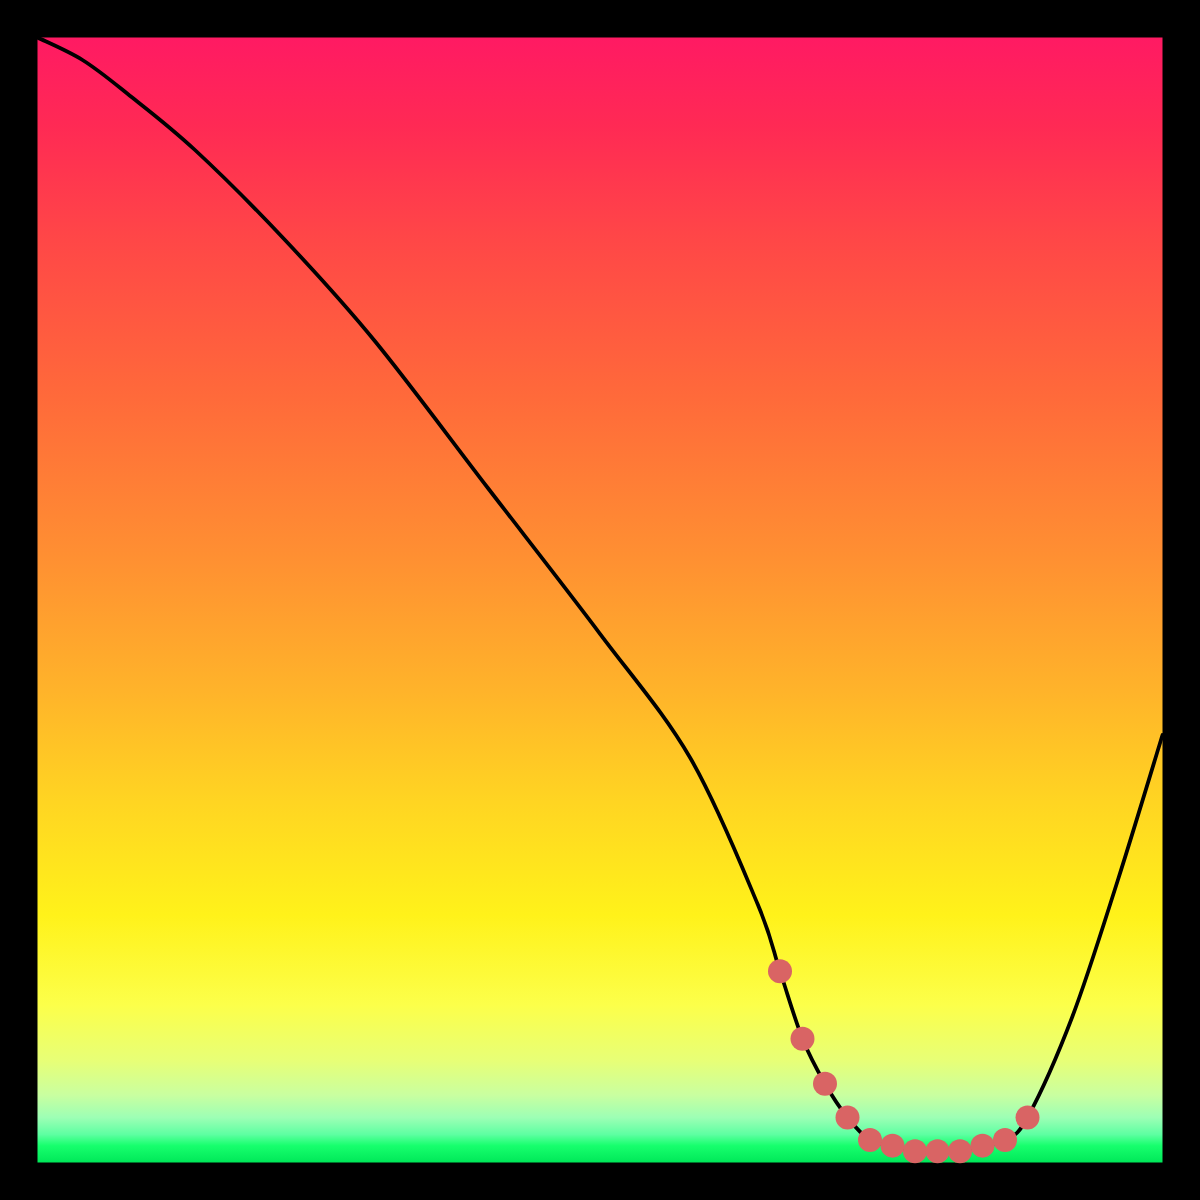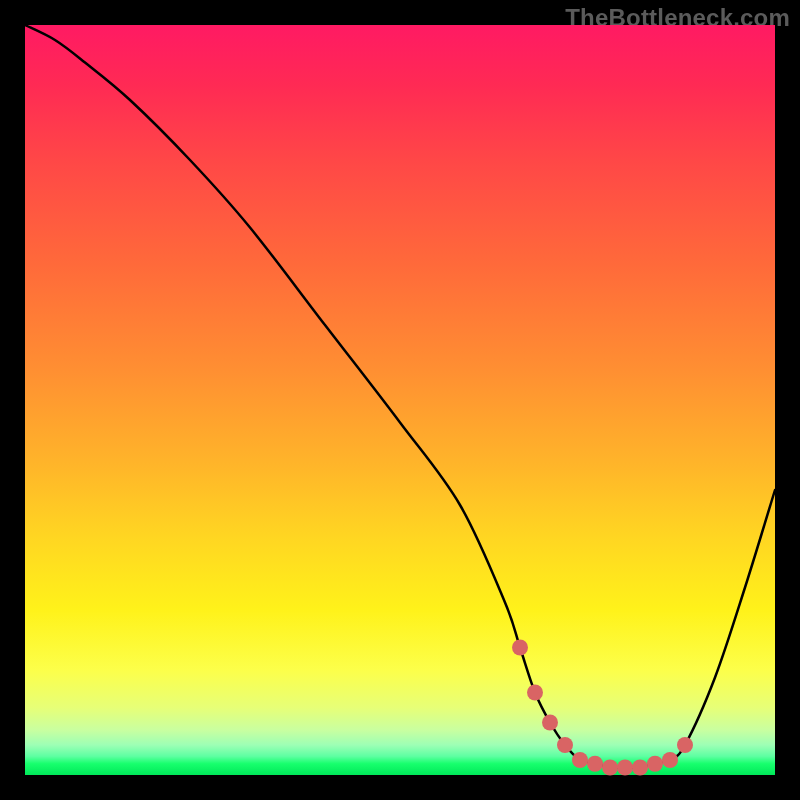--- a/index.html
+++ b/index.html
@@ -67,21 +67,20 @@
     width: 750px;
     height: 750px;
     overflow: visible;
   }
 </style>
 </head>
 <body>
 
 <div class="frame">
 
-  <div class="watermark">TheBottleneck.com</div>
 
   <div class="plot-area">
     <div class="gradient-bg"></div>
 
     <svg class="curve" viewBox="0 0 750 750" preserveAspectRatio="none">
       <path id="curve-path" fill="none" stroke="#000000" stroke-width="2.5" stroke-linecap="round" stroke-linejoin="round" d="M 0.00 0.00 C 5.00 2.50, 20.00 8.75, 30.00 15.00 C 40.00 21.25, 47.50 27.50, 60.00 37.50 C 72.50 47.50, 87.50 58.75, 105.00 75.00 C 122.50 91.25, 145.00 113.75, 165.00 135.00 C 185.00 156.25, 202.50 175.00, 225.00 202.50 C 247.50 230.00, 275.00 267.50, 300.00 300.00 C 325.00 332.50, 352.50 367.50, 375.00 397.50 C 397.50 427.50, 417.50 450.00, 435.00 480.00 C 452.50 510.00, 470.00 553.75, 480.00 577.50 C 490.00 601.25, 490.00 607.50, 495.00 622.50 C 500.00 637.50, 505.00 655.00, 510.00 667.50 C 515.00 680.00, 520.00 688.75, 525.00 697.50 C 530.00 706.25, 535.00 713.75, 540.00 720.00 C 545.00 726.25, 550.00 731.88, 555.00 735.00 C 560.00 738.13, 565.00 737.50, 570.00 738.75 C 575.00 740.00, 580.00 741.88, 585.00 742.50 C 590.00 743.13, 595.00 742.50, 600.00 742.50 C 605.00 742.50, 610.00 743.13, 615.00 742.50 C 620.00 741.88, 625.00 740.00, 630.00 738.75 C 635.00 737.50, 640.00 738.13, 645.00 735.00 C 650.00 731.88, 652.50 733.75, 660.00 720.00 C 667.50 706.25, 680.00 678.75, 690.00 652.50 C 700.00 626.25, 710.00 593.75, 720.00 562.50 C 730.00 531.25, 745.00 481.25, 750.00 465.00"></path>
       <g id="dots">
           <circle cx="495.00" cy="622.50" r="8" fill="#d96464"></circle>
           <circle cx="510.00" cy="667.50" r="8" fill="#d96464"></circle>
           <circle cx="525.00" cy="697.50" r="8" fill="#d96464"></circle>

